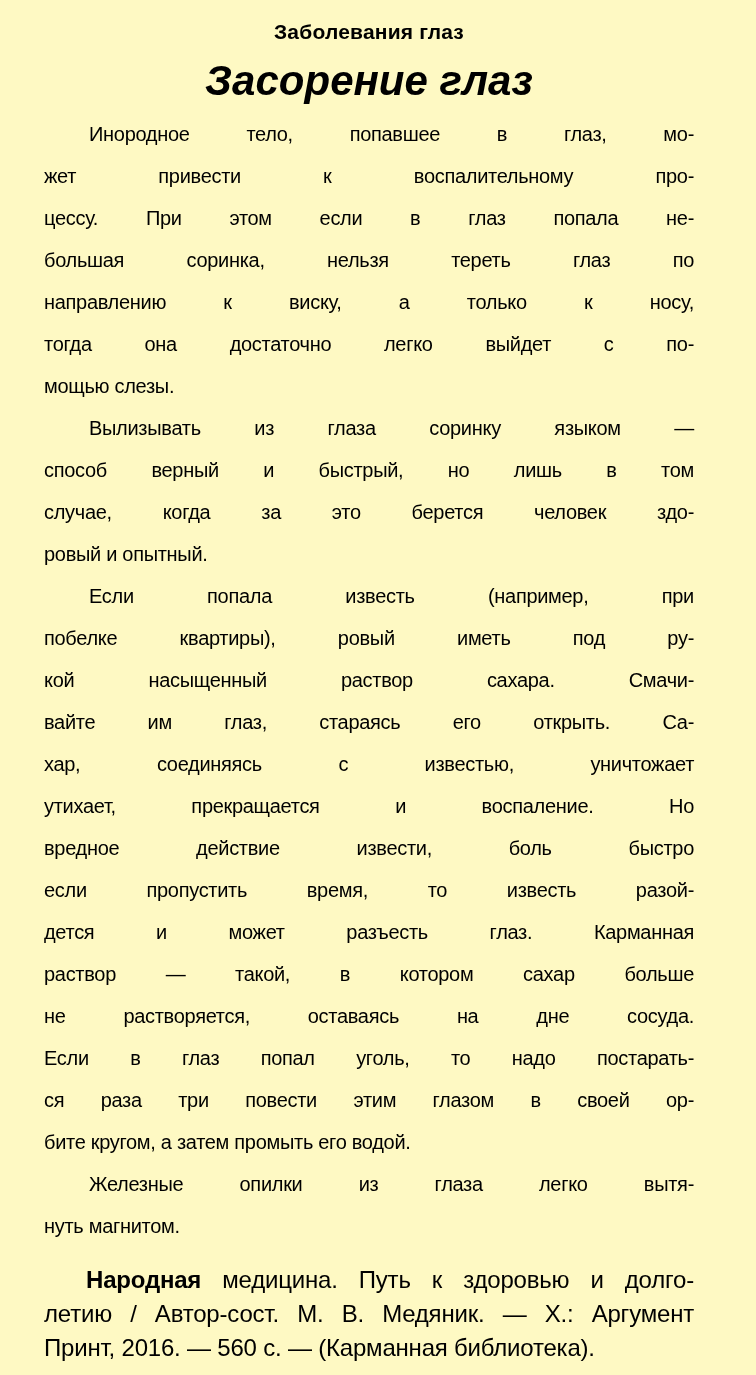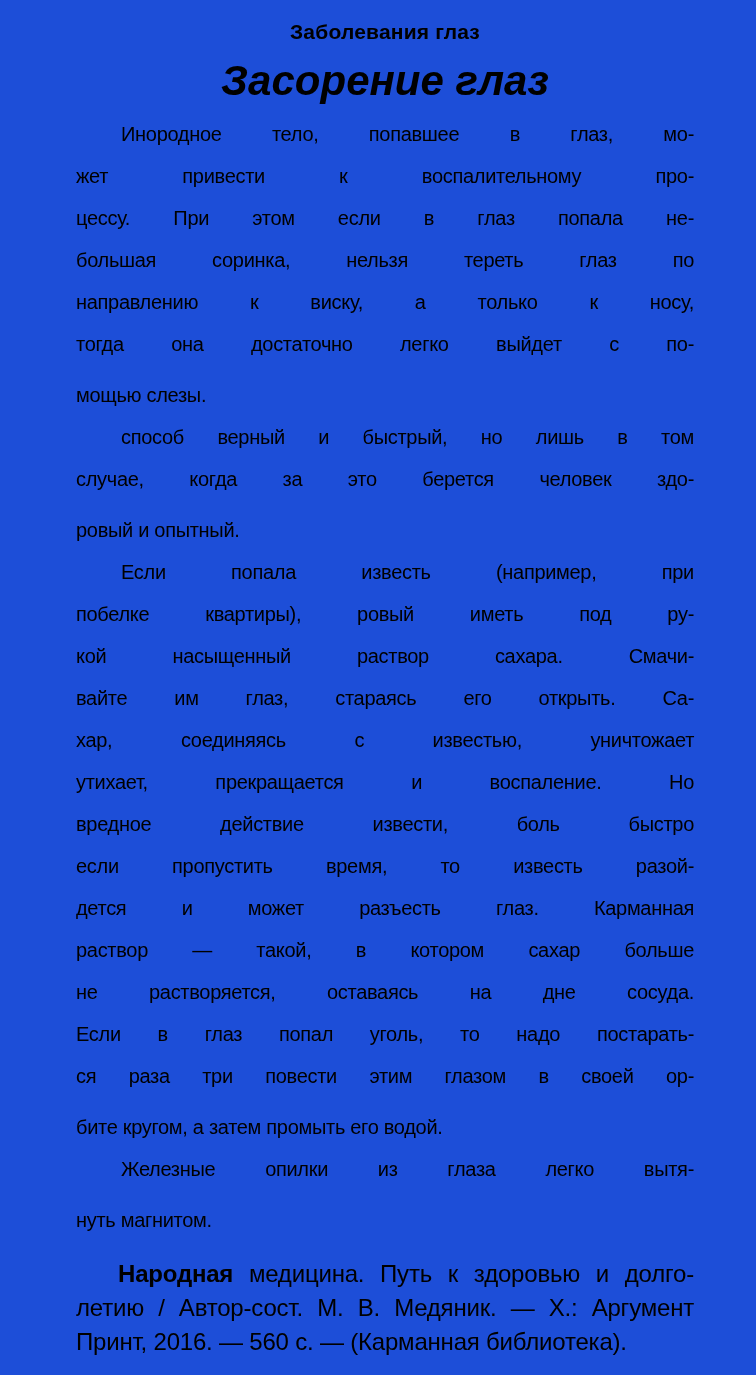--- a/index.html
+++ b/index.html
@@ -4,25 +4,25 @@
 <style>
   html, body {
     margin: 0;
     padding: 0;
     background: #ffffff;
   }
   .page {
     position: relative;
     width: 756px;
     height: 1375px;
-    background: #1d4ed8;
+    background: #fef9c3;
     color: #000000;
     font-family: "Liberation Sans", sans-serif;
     box-sizing: border-box;
-    padding: 18px 62px 0 76px;
+    padding: 18px 62px 0 44px;
     overflow: hidden;
   }
   .running-head {
     text-align: center;
     font-size: 21px;
     font-weight: bold;
     line-height: 28px;
     letter-spacing: 0.2px;
   }
   .section-title {
@@ -41,21 +41,20 @@
   }
   .para {
     margin: 0;
   }
   .line {
     text-align: justify;
     text-align-last: justify;
   }
   .line.end {
     text-align-last: left;
-    margin-top: 9px;
   }
   .para .line:first-child {
     text-indent: 45px;
   }
   .footer-cite {
     margin-top: 16px;
     font-size: 24px;
     line-height: 34px;
     letter-spacing: -0.2px;
   }
@@ -83,20 +82,21 @@
       <div class="para">
         <div class="line">Инородное тело, попавшее в глаз, мо-</div>
         <div class="line">жет привести к воспалительному про-</div>
         <div class="line">цессу. При этом если в глаз попала не-</div>
         <div class="line">большая соринка, нельзя тереть глаз по</div>
         <div class="line">направлению к виску, а только к носу,</div>
         <div class="line">тогда она достаточно легко выйдет с по-</div>
         <div class="line end">мощью слезы.</div>
       </div>
       <div class="para">
+        <div class="line">Вылизывать из глаза соринку языком —</div>
         <div class="line">способ верный и быстрый, но лишь в том</div>
         <div class="line">случае, когда за это берется человек здо-</div>
         <div class="line end">ровый и опытный.</div>
       </div>
       <div class="para">
         <div class="line">Если попала известь (например, при</div>
         <div class="line">побелке квартиры), ровый иметь под ру-</div>
         <div class="line">кой насыщенный раствор сахара. Смачи-</div>
         <div class="line">вайте им глаз, стараясь его открыть. Са-</div>
         <div class="line">хар, соединяясь с известью, уничтожает</div>

